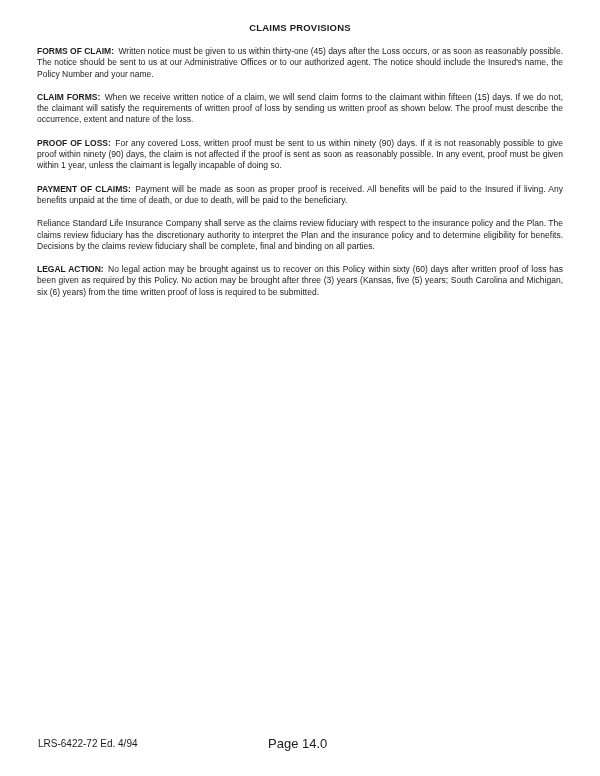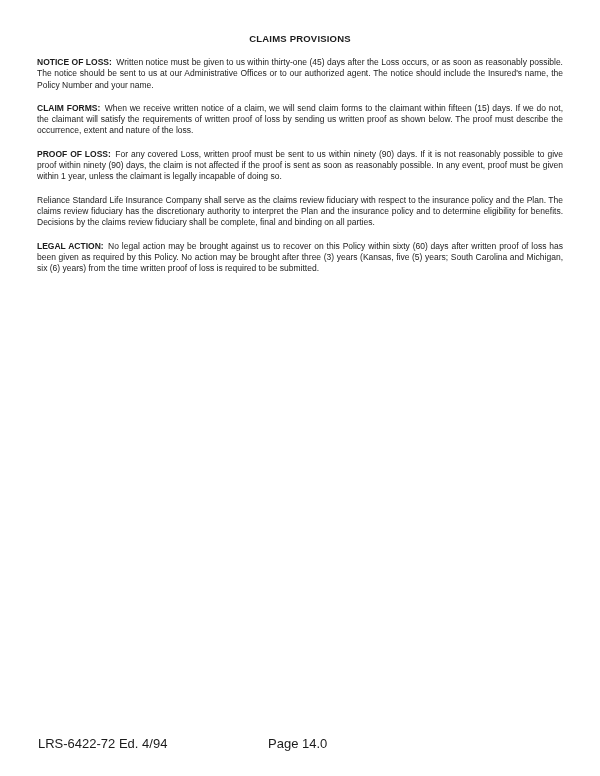--- a/index.html
+++ b/index.html
@@ -10,21 +10,21 @@
   .page {
     position: relative;
     width: 600px;
     height: 776px;
     background: #ffffff;
     font-family: "Liberation Sans", sans-serif;
     color: #1b1b1b;
     overflow: hidden;
   }
   .title {
-    padding-top: 33px;
+    padding-top: 22px;
     text-align: center;
     font-size: 9.5px;
     font-weight: bold;
     letter-spacing: 0.2px;
     line-height: 11px;
   }
   .content {
     margin: 13px 37px 0 37px;
   }
   .para {
@@ -34,44 +34,45 @@
     margin: 0 0 12px 0;
   }
   .para-label {
     font-weight: bold;
     margin-right: 4.5px;
   }
   .footer-left {
     position: absolute;
     left: 38px;
     top: 738px;
-    font-size: 13px;
+    font-size: 10px;
     line-height: 11px;
   }
   .footer-page {
     position: absolute;
     left: 268px;
     top: 738px;
     font-size: 13px;
     line-height: 11px;
   }
 </style>
 </head>
 <body>
 
 <div class="page">
   <div class="title">CLAIMS PROVISIONS</div>
 
   <div class="content">
-  <p class="para"><span class="para-label">NOTICE OF LOSS:</span><span class="para-text">Written notice must be given to us within thirty-one (45) days after the Loss occurs, or as soon as reasonably possible.  The notice should be sent to us at our Administrative Offices or to our authorized agent.  The notice should include the Insured's name, the Policy Number and your name.</span></p>
+  <p class="para"><span class="para-label">FORMS OF CLAIM:</span><span class="para-text">Written notice must be given to us within thirty-one (45) days after the Loss occurs, or as soon as reasonably possible.  The notice should be sent to us at our Administrative Offices or to our authorized agent.  The notice should include the Insured's name, the Policy Number and your name.</span></p>
 
   <p class="para"><span class="para-label">CLAIM FORMS:</span><span class="para-text">When we receive written notice of a claim, we will send claim forms to the claimant within fifteen (15) days.  If we do not, the claimant will satisfy the requirements of written proof of loss by sending us written proof as shown below.  The proof must describe the occurrence, extent and nature of the loss.</span></p>
 
   <p class="para"><span class="para-label">PROOF OF LOSS:</span><span class="para-text">For any covered Loss, written proof must be sent to us within ninety (90) days.  If it is not reasonably possible to give proof within ninety (90) days, the claim is not affected if the proof is sent as soon as reasonably possible.  In any event, proof must be given within 1 year, unless the claimant is legally incapable of doing so.</span></p>
 
+  <p class="para"><span class="para-label">PAYMENT OF CLAIMS:</span><span class="para-text">Payment will be made as soon as proper proof is received.  All benefits will be paid to the Insured if living.  Any benefits unpaid at the time of death, or due to death, will be paid to the beneficiary.</span></p>
 
   <p class="para"><span class="para-text">Reliance Standard Life Insurance Company shall serve as the claims review fiduciary with respect to the insurance policy and the Plan.  The claims review fiduciary has the discretionary authority to interpret the Plan and the insurance policy and to determine eligibility for benefits.  Decisions by the claims review fiduciary shall be complete, final and binding on all parties.</span></p>
 
 
   <p class="para"><span class="para-label">LEGAL ACTION:</span><span class="para-text">No legal action may be brought against us to recover on this Policy within sixty (60) days after written proof of loss has been given as required by this Policy.  No action may be brought after three (3) years (Kansas, five (5) years; South Carolina and Michigan, six (6) years) from the time written proof of loss is required to be submitted.</span></p>
 </div>
 
   <span class="footer-left">LRS-6422-72 Ed. 4/94</span>
   <span class="footer-page">Page 14.0</span>
 </div>

